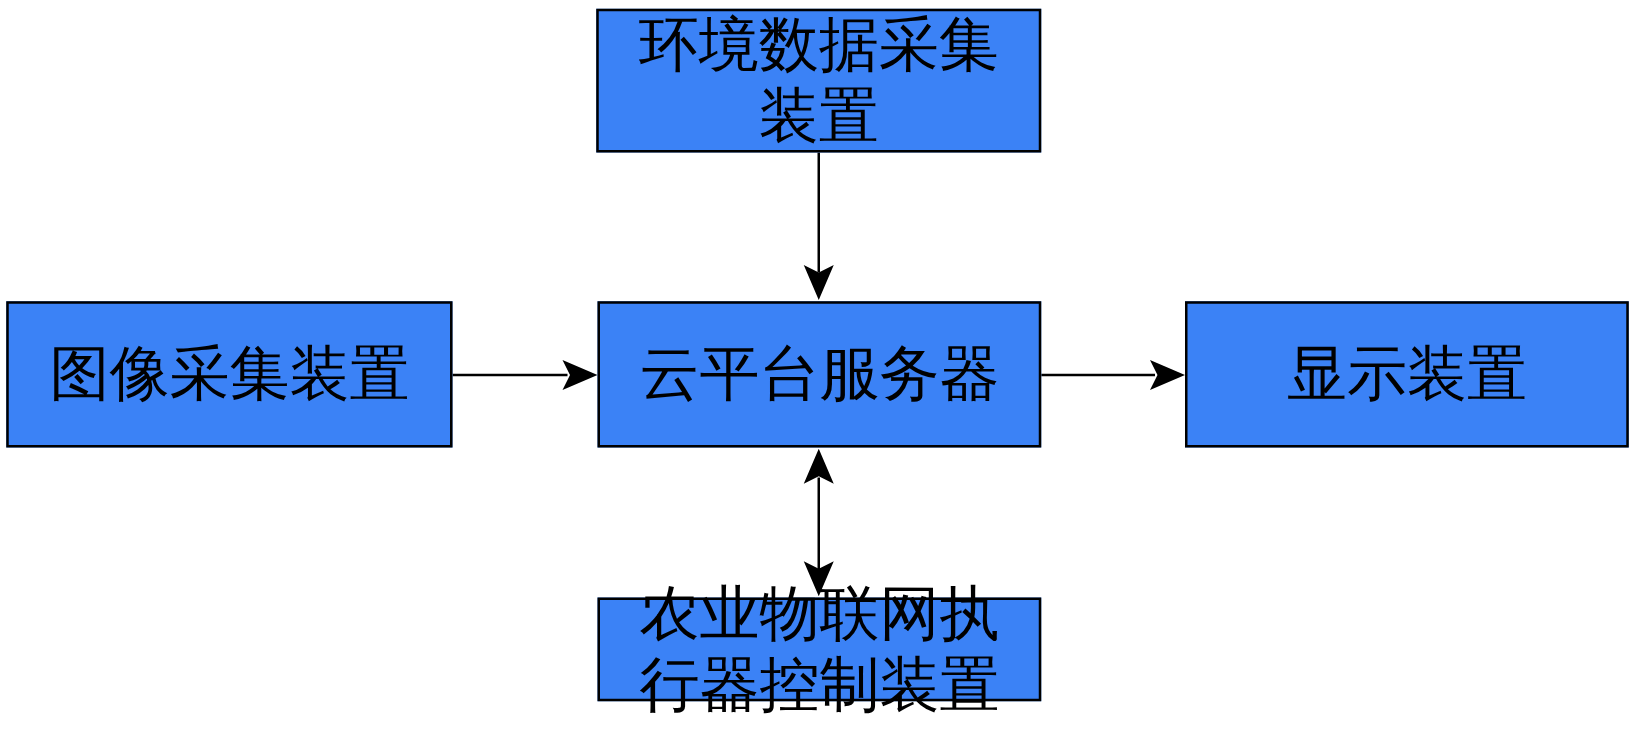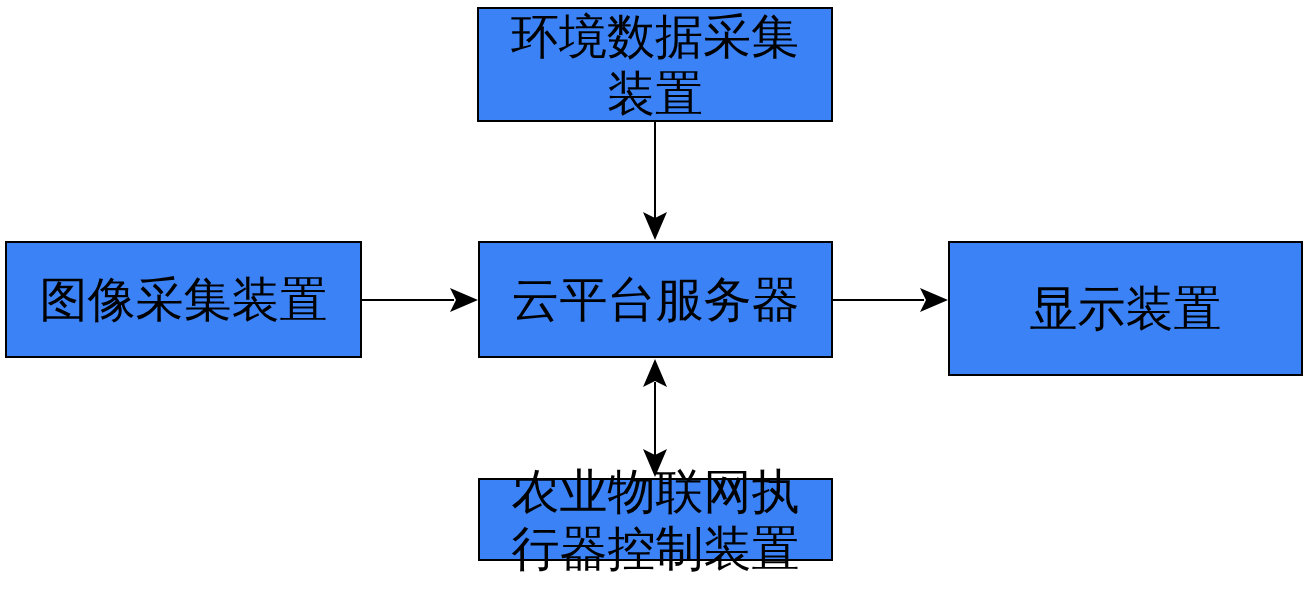--- a/index.html
+++ b/index.html
@@ -44,21 +44,21 @@
     font-size: 48px;
     line-height: 1.18;
   }
   .node-label {
     white-space: pre-line;
     display: block;
   }
   .node-env     { left: 477px; top: 7px;   width: 356px; height: 115px; }
   .node-img     { left: 5px;   top: 241px; width: 357px; height: 117px; }
   .node-cloud   { left: 478px; top: 241px; width: 355px; height: 117px; }
-  .node-display { left: 948px; top: 241px; width: 355px; height: 135px; }
+  .node-display { left: 948px; top: 241px; width: 355px; height: 117px; }
   .node-iot     { left: 478px; top: 478px; width: 355px; height: 83px; }
 </style>
 </head>
 <body>
 
 <div class="canvas">
 
   <svg class="connectors" viewBox="0 0 1309 600" xmlns="http://www.w3.org/2000/svg">
 
     <g>

